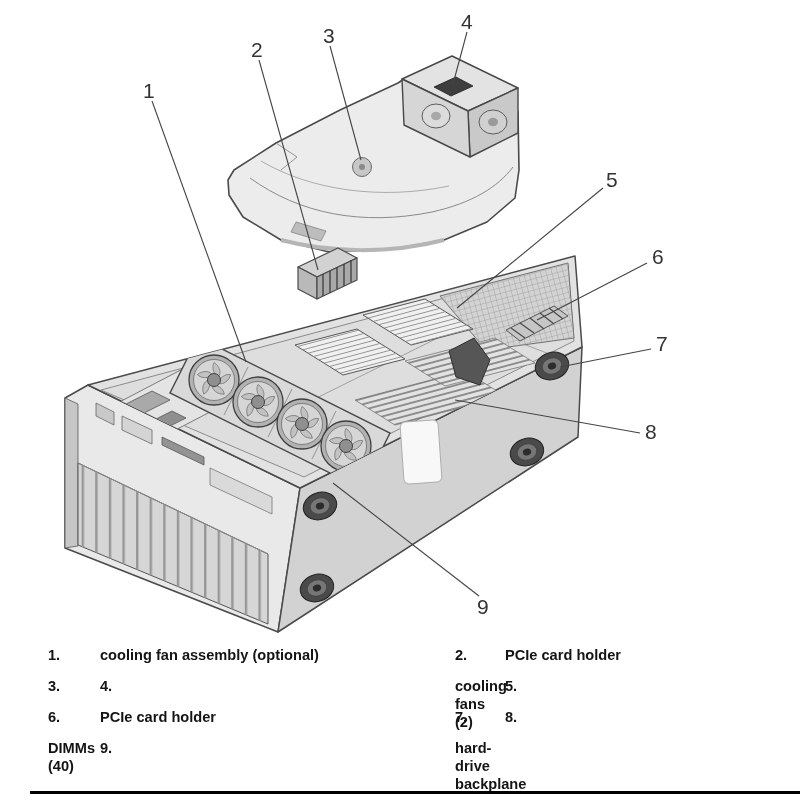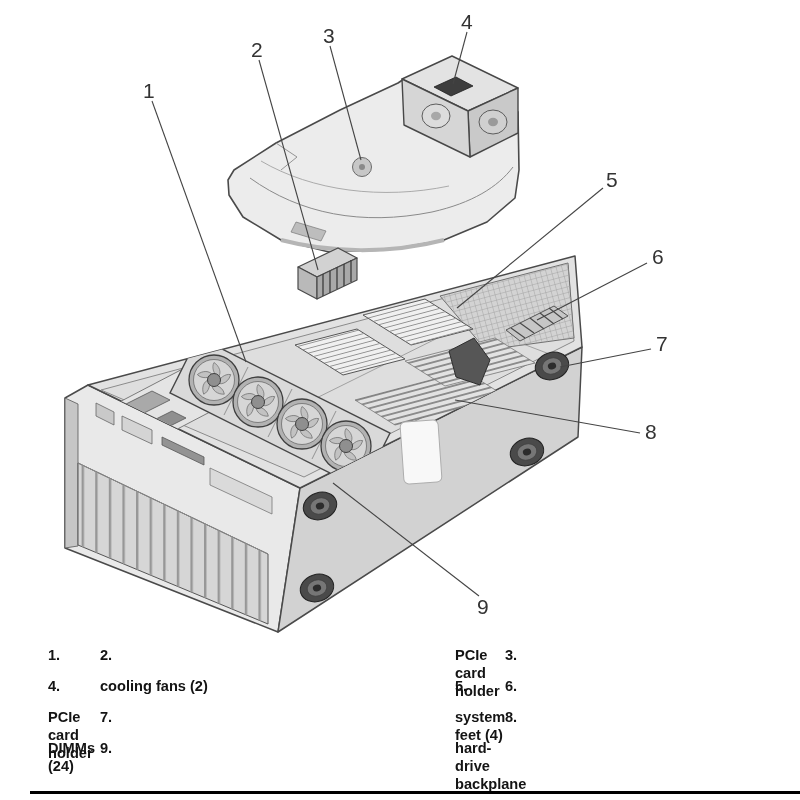--- a/index.html
+++ b/index.html
@@ -184,35 +184,35 @@
   <div class="callout" style="left:329px;top:35px">3</div>
   <div class="callout" style="left:467px;top:21px">4</div>
   <div class="callout" style="left:612px;top:179px">5</div>
   <div class="callout" style="left:658px;top:256px">6</div>
   <div class="callout" style="left:662px;top:343px">7</div>
   <div class="callout" style="left:651px;top:431px">8</div>
   <div class="callout" style="left:483px;top:606px">9</div>
 
   <div class="legend-grid">
     <span>1.</span>
+    <span>cooling fan assembly (optional)</span>
     <span>2.</span>
     <span>PCIe card holder</span>
 
     <span>3.</span>
     <span>4.</span>
     <span>cooling fans (2)</span>
 
     <span>5.</span>
     <span>6.</span>
     <span>PCIe card holder</span>
 
     <span>7.</span>
-    <span>system feet (4)</span>
     <span>8.</span>
-    <span>DIMMs (24)</span>
+    <span>DIMMs (40)</span>
 
     <span>9.</span>
     <span>hard-drive backplane</span>
     <span></span>
     <span></span>
   </div>
 
   <div class="bottom-rule"></div>
 </div>
 

